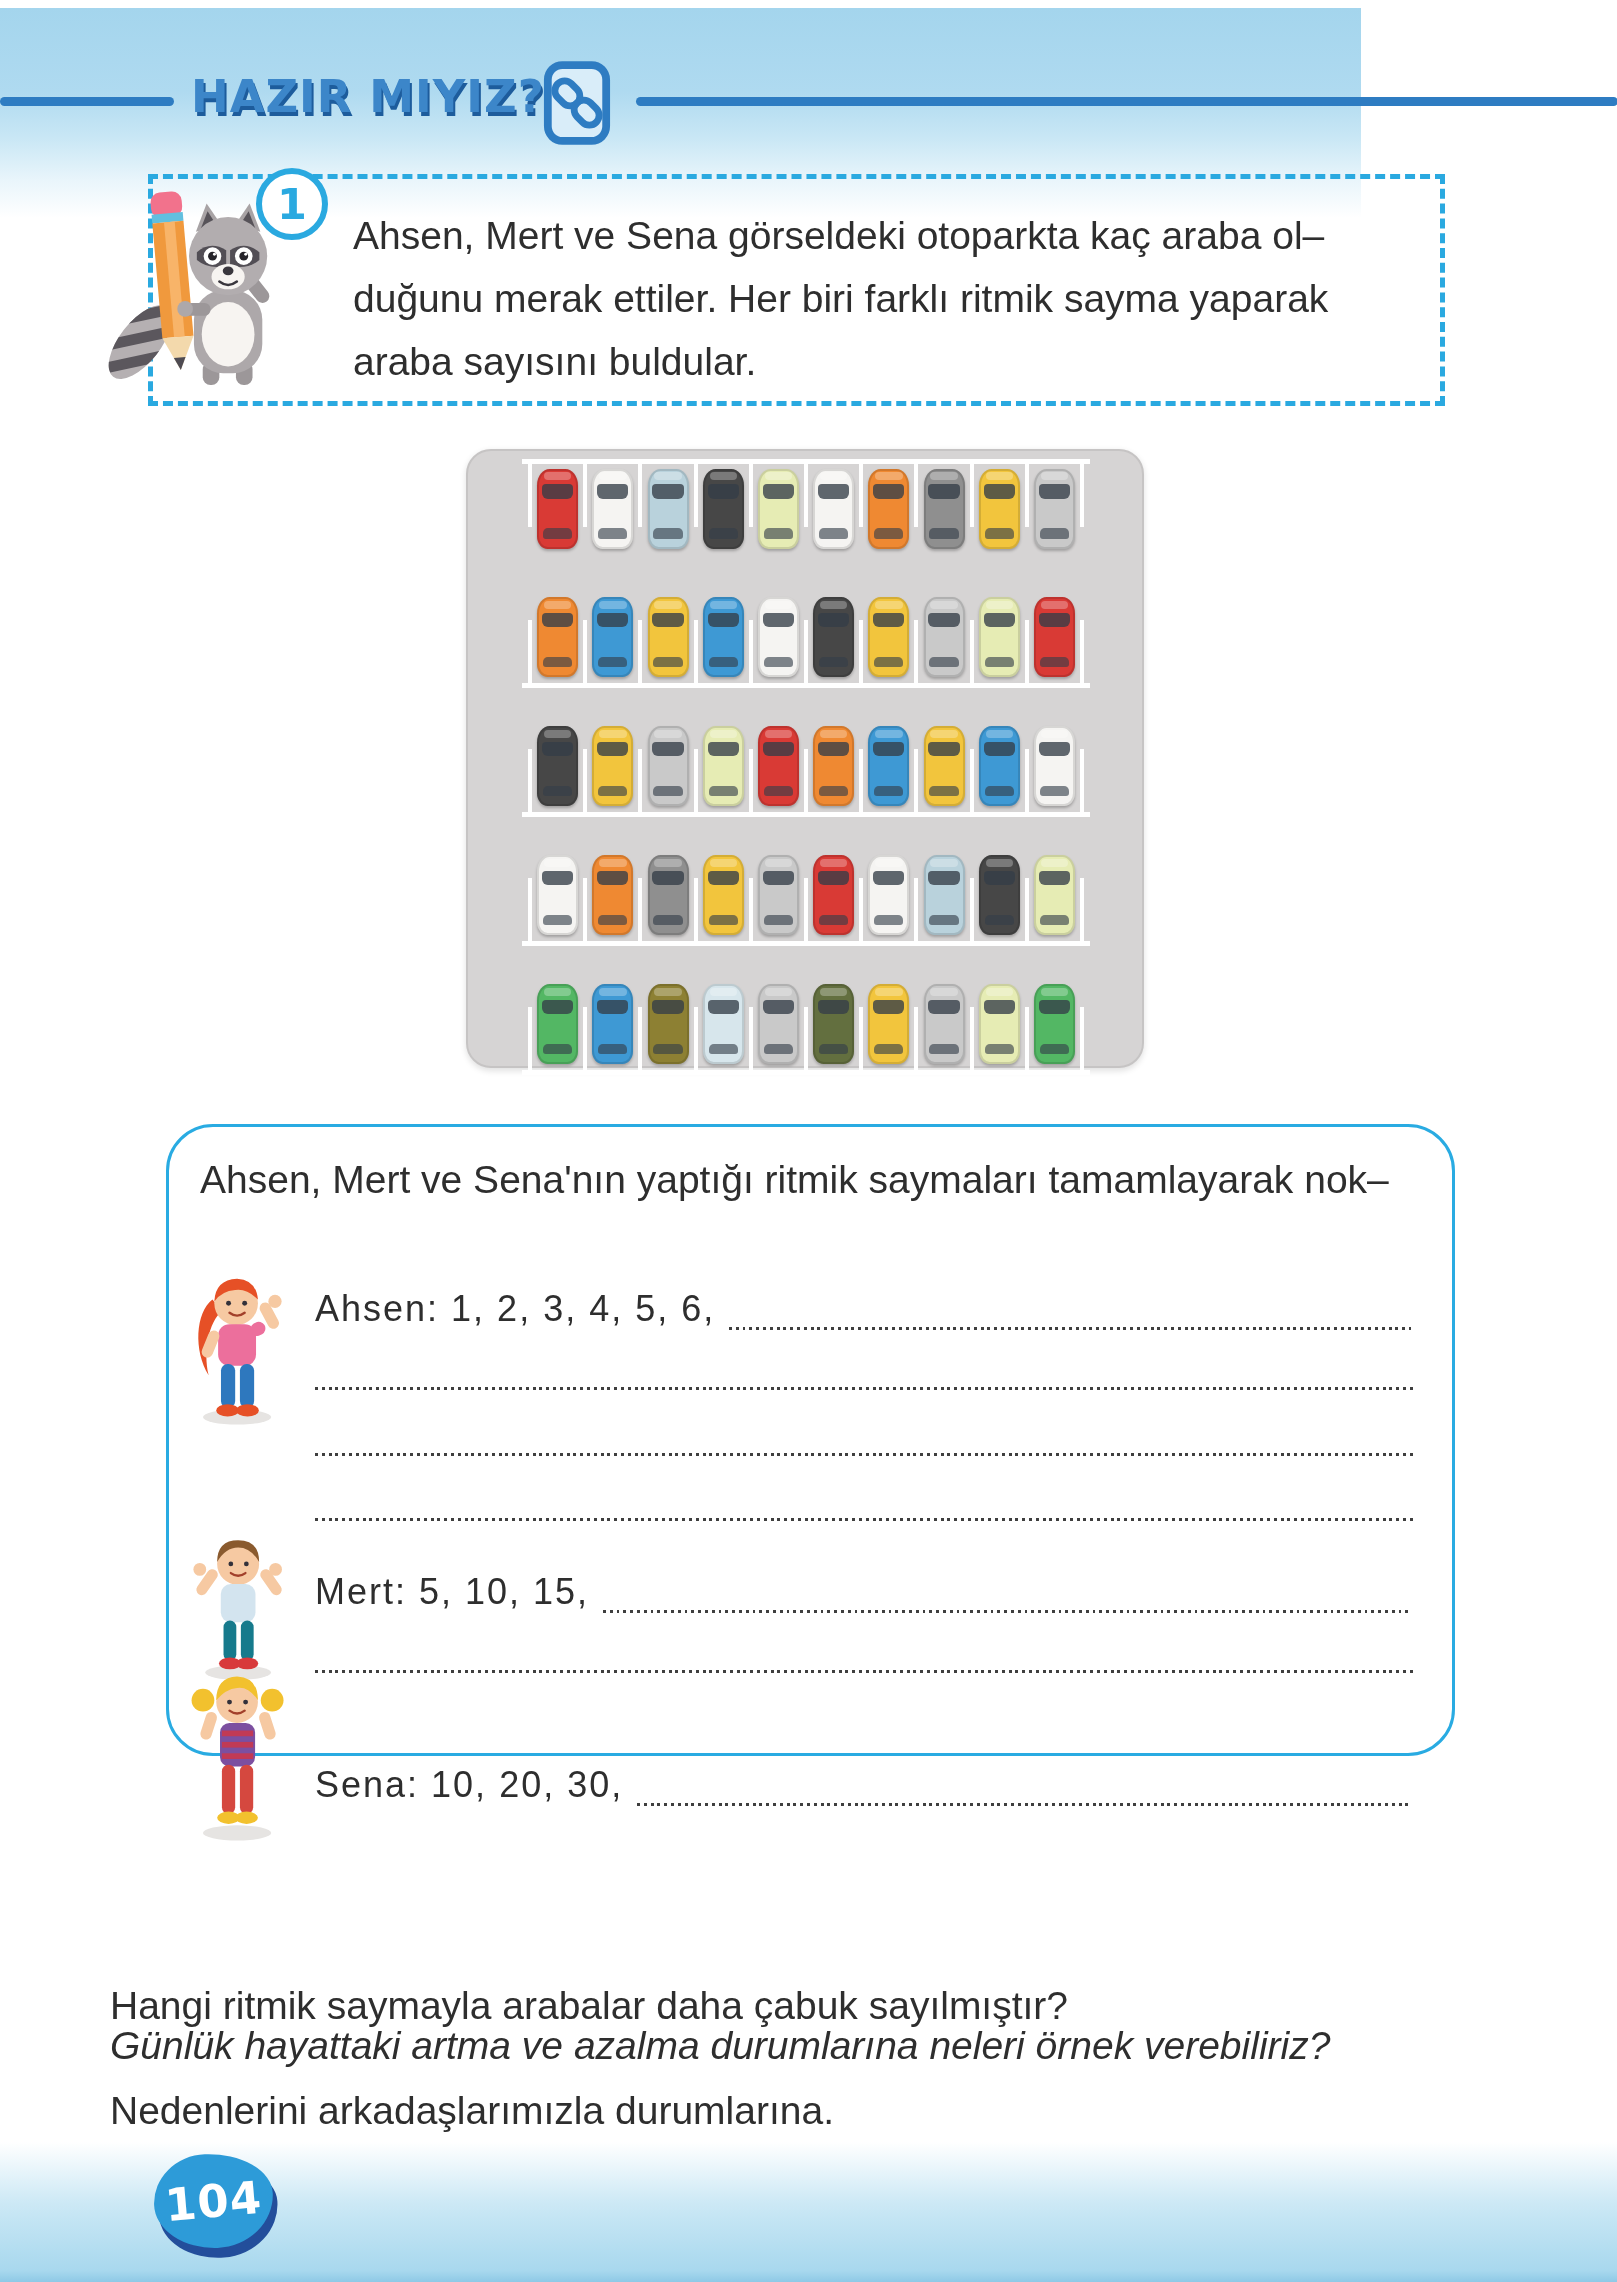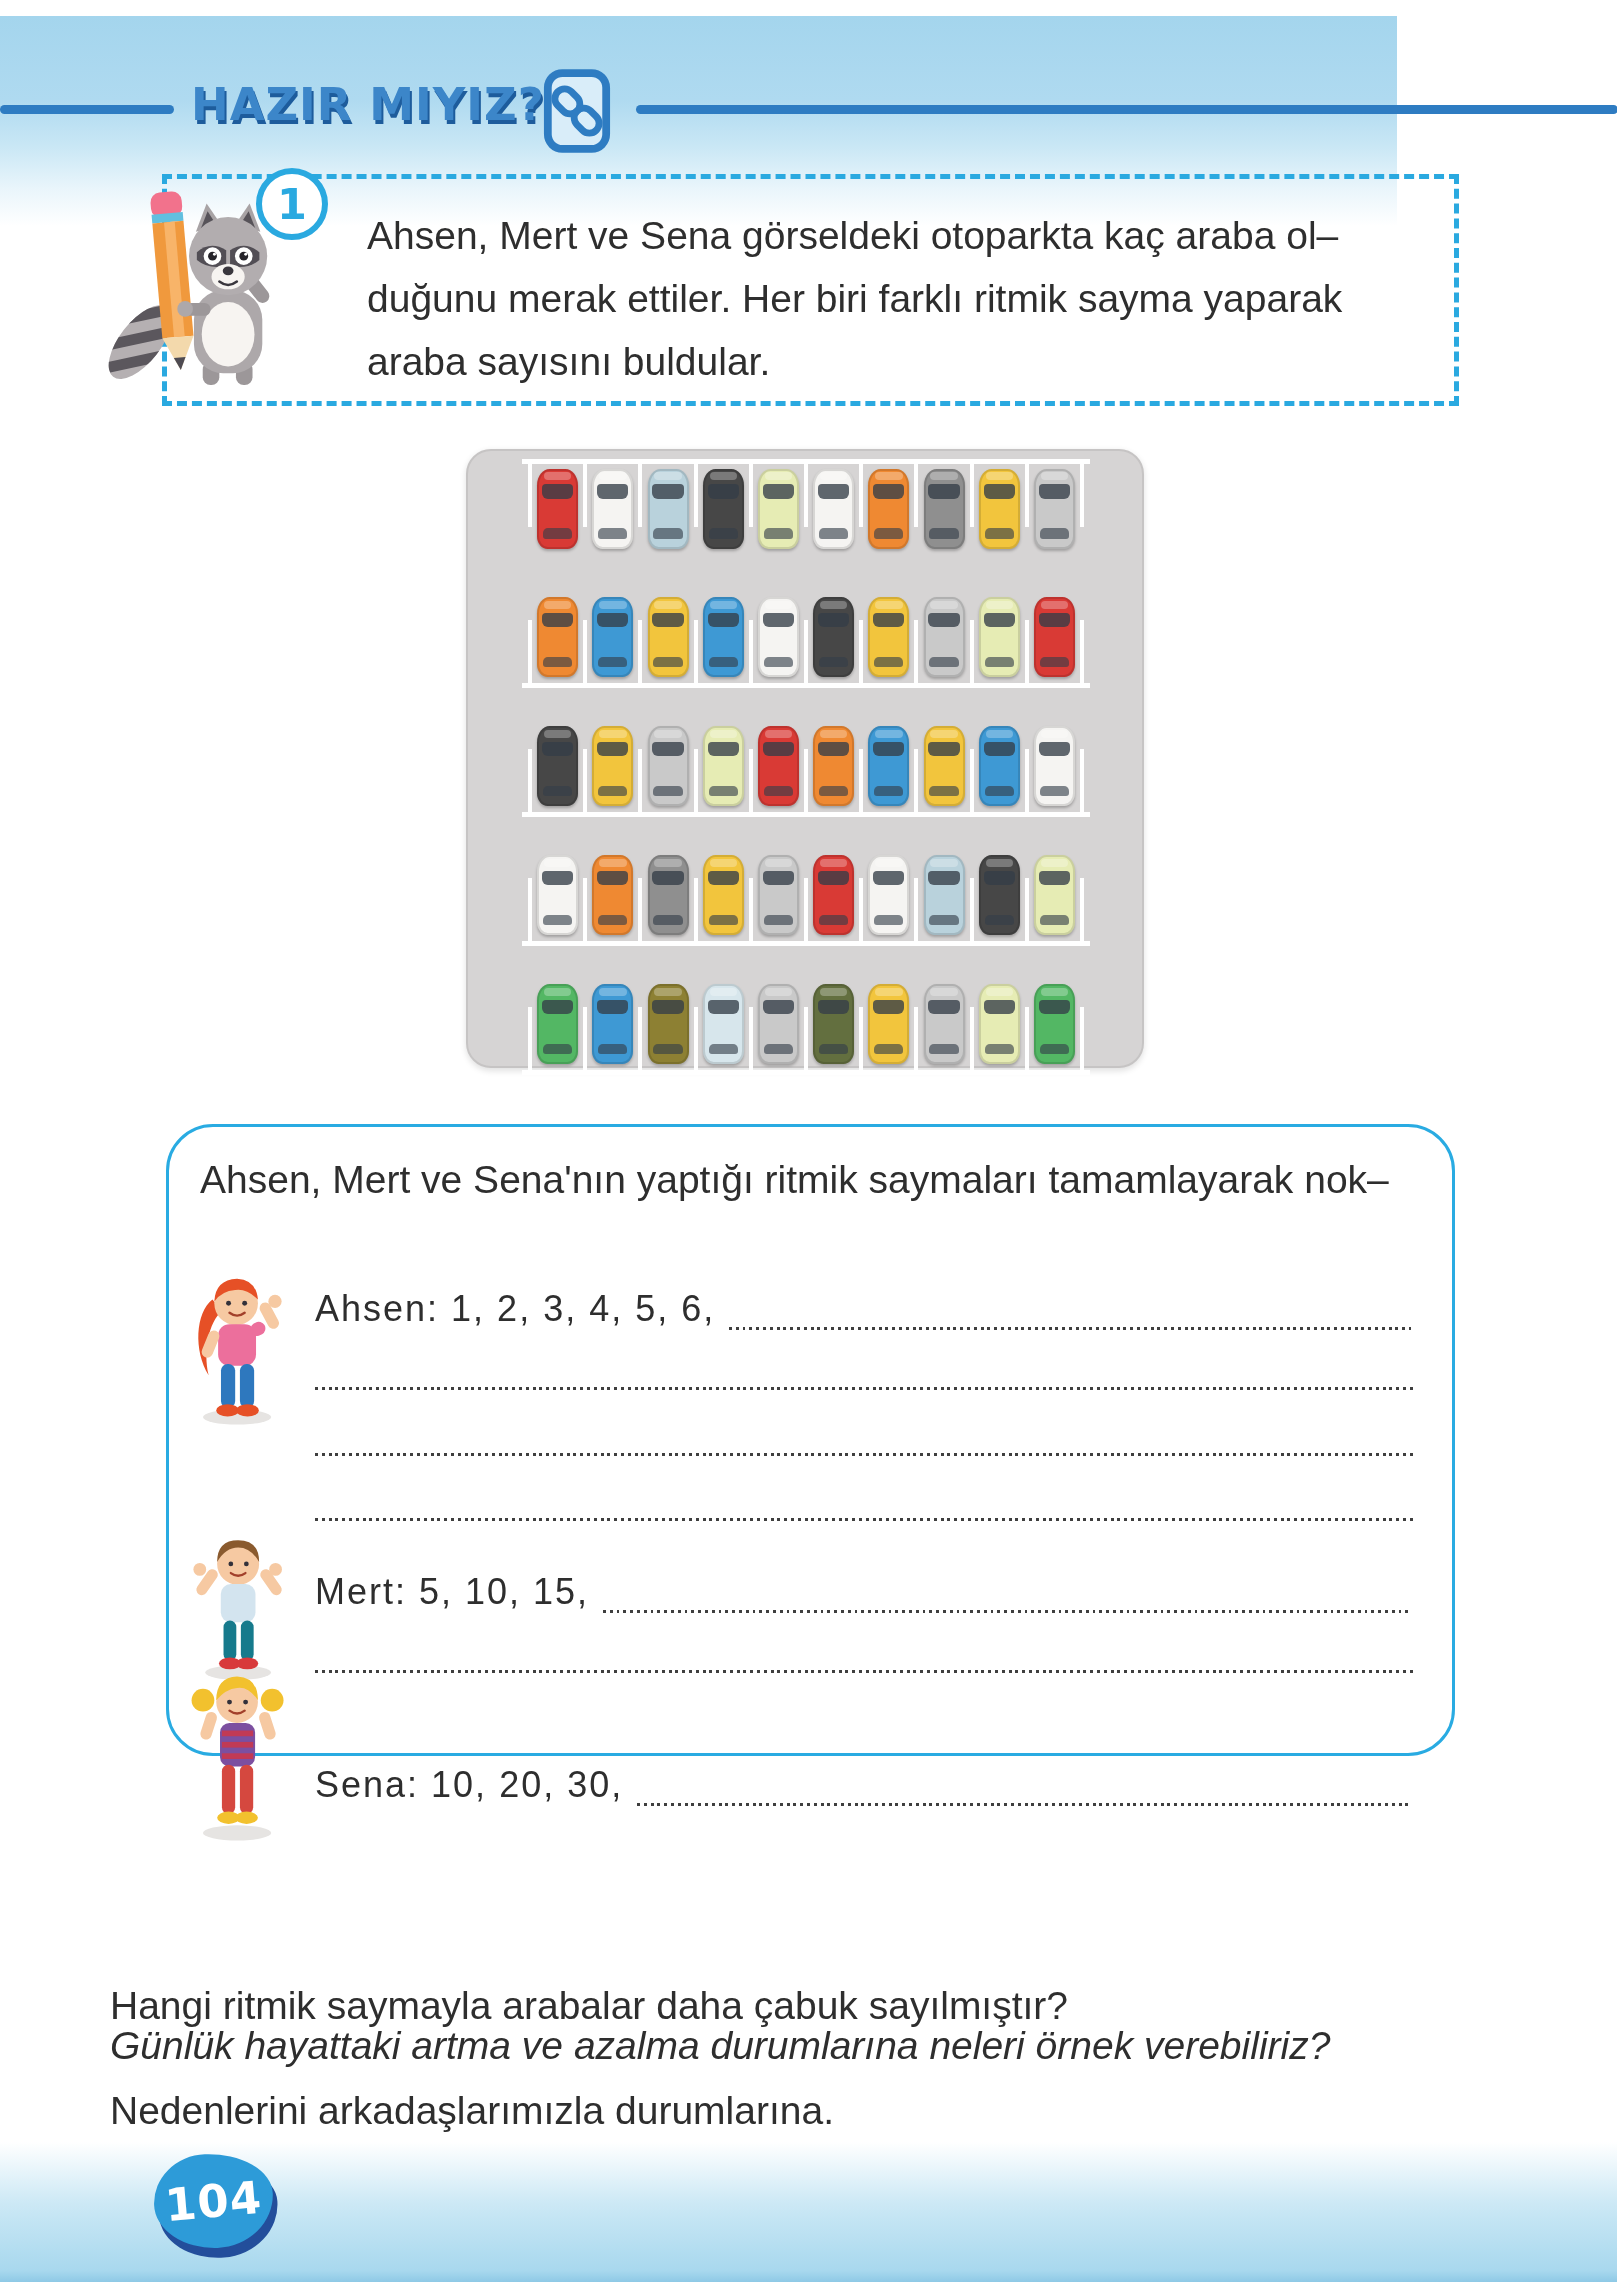--- a/index.html
+++ b/index.html
@@ -1,31 +1,31 @@
 <!DOCTYPE html>
 <html lang="tr"><head>
 <meta charset="utf-8">
 <style>
   html,body{margin:0;padding:0;background:#fff;}
   .page{position:relative;width:1618px;height:2282px;background:#ffffff;overflow:hidden;
         font-family:"Liberation Sans", sans-serif;color:#333;}
 
   
-  .header{position:absolute;left:0;top:16px;width:1361px;height:210px;
-          background:linear-gradient(#A4D5ED 0%,#AFDAF0 40%,#C9E7F5 62%,#E9F5FB 82%,#ffffff 100%);padding-left:36px;}
+  .header{position:absolute;left:0;top:8px;width:1361px;height:210px;
+          background:linear-gradient(#A4D5ED 0%,#AFDAF0 40%,#C9E7F5 62%,#E9F5FB 82%,#ffffff 100%);}
   .hline{position:absolute;top:89px;height:8.8px;background:#2E7CC2;border-radius:4.9px;}
   .hline.left{left:0;width:174px;}
   .hline.right{left:636px;width:982px;}
   .htitle{position:absolute;left:191px;top:62px;font-family:"DejaVu Sans", sans-serif;
           font-weight:bold;font-size:45px;letter-spacing:1px;color:#3C86C9;
           text-shadow:2px 3.9px 0 #1D5C9C;white-space:nowrap;}
   .hicon{position:absolute;left:542px;top:51px;}
 
   
-  .qbox{position:absolute;left:162px;top:174px;width:1297px;height:232px;box-sizing:border-box;
+  .qbox{position:absolute;left:148px;top:174px;width:1297px;height:232px;box-sizing:border-box;
         border:5.9px dashed #2AA9E0;background:transparent;}
   .qtext{position:absolute;left:200px;top:25px;width:1073px;font-size:39px;line-height:63px;color:#2E2E2E;}
   .qnum{position:absolute;left:256px;top:168px;width:72px;height:72px;box-sizing:border-box;
         border-radius:50%;background:#fff;border:6.8px solid #2AA9E0;color:#2AA9E0;
         font-weight:bold;font-size:43px;display:flex;align-items:center;justify-content:center;
         font-family:"DejaVu Sans", sans-serif;z-index:3;}
   .raccoon{position:absolute;left:101px;top:178px;width:180px;height:210px;z-index:2;}
 
   
   .lot{position:absolute;left:466px;top:449px;width:678px;height:619px;box-sizing:border-box;

